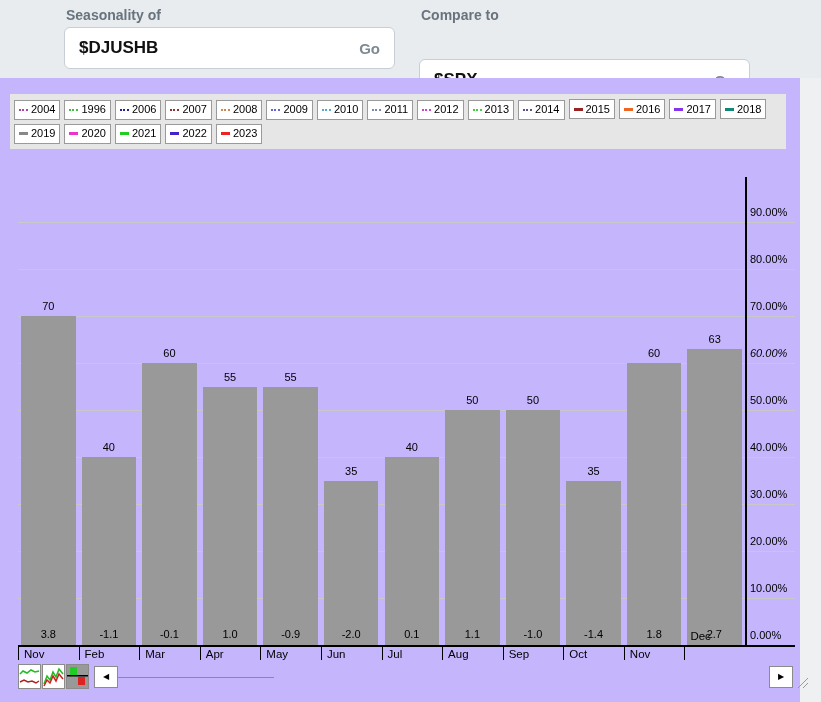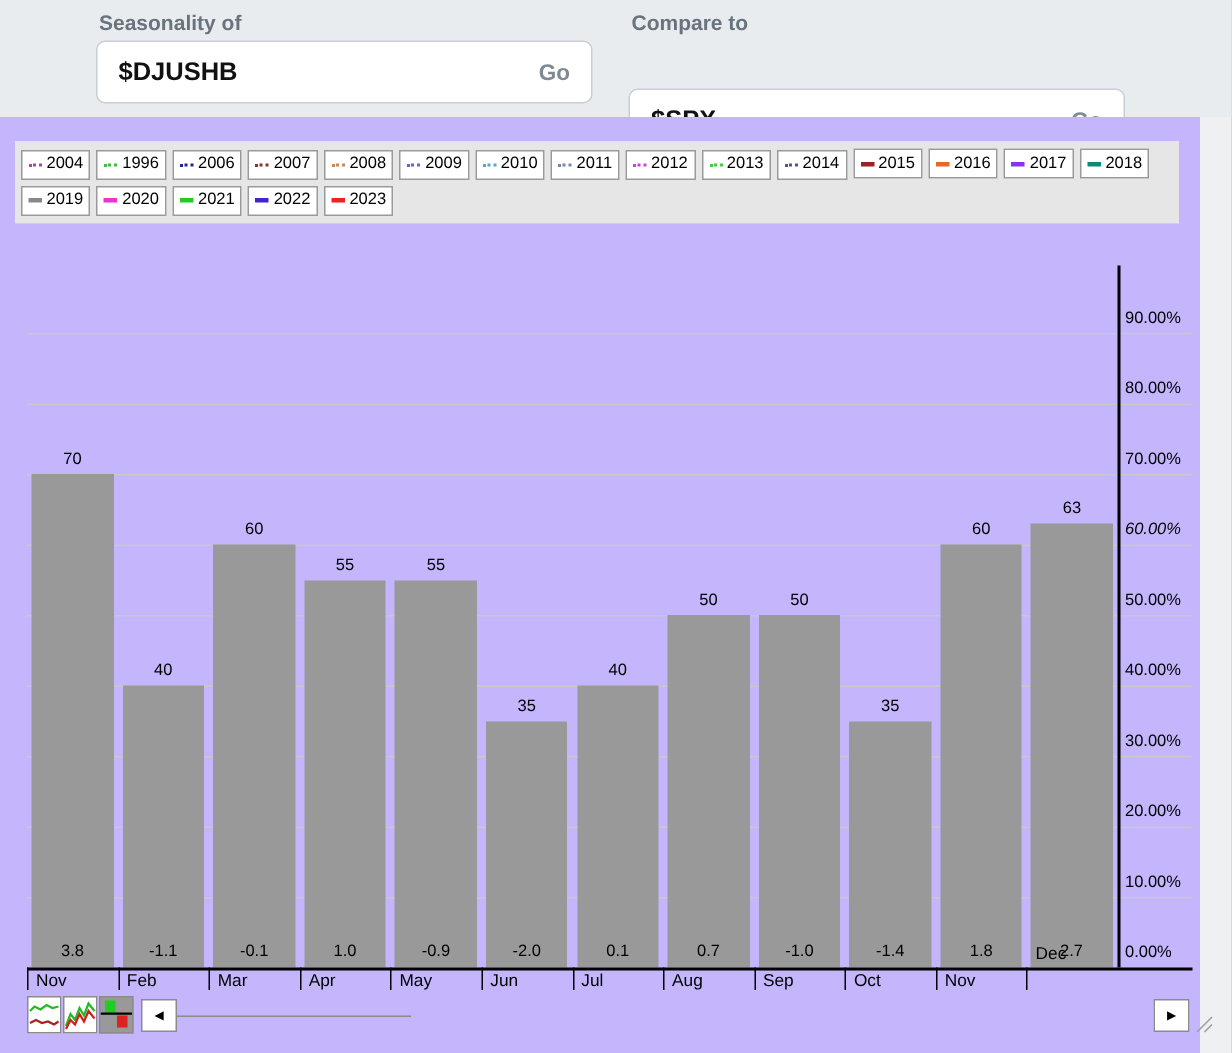--- a/index.html
+++ b/index.html
@@ -192,21 +192,21 @@
         <div class="bar-bot-label" style="left: 320.917px; top: 550px; width: 60.5833px;">-2.0</div>
         <div class="month-tick" style="left: 320.917px; top: 567px;"></div>
         <div class="month-lab" style="left: 326.917px; top: 570px;">Jun</div>
         <div class="bar" style="left: 384.5px; top: 379px; width: 54.5833px; height: 188px; background: rgb(153, 153, 153);"></div>
         <div class="bar-top-label" style="left: 381.5px; top: 363px; width: 60.5833px;">40</div>
         <div class="bar-bot-label" style="left: 381.5px; top: 550px; width: 60.5833px;">0.1</div>
         <div class="month-tick" style="left: 381.5px; top: 567px;"></div>
         <div class="month-lab" style="left: 387.5px; top: 570px;">Jul</div>
         <div class="bar" style="left: 445.083px; top: 332px; width: 54.5833px; height: 235px; background: rgb(153, 153, 153);"></div>
         <div class="bar-top-label" style="left: 442.083px; top: 316px; width: 60.5833px;">50</div>
-        <div class="bar-bot-label" style="left: 442.083px; top: 550px; width: 60.5833px;">0.7</div>
+        <div class="bar-bot-label" style="left: 442.083px; top: 550px; width: 60.5833px;">1.1</div>
         <div class="month-tick" style="left: 442.083px; top: 567px;"></div>
         <div class="month-lab" style="left: 448.083px; top: 570px;">Aug</div>
         <div class="bar" style="left: 505.667px; top: 332px; width: 54.5833px; height: 235px; background: rgb(153, 153, 153);"></div>
         <div class="bar-top-label" style="left: 502.667px; top: 316px; width: 60.5833px;">50</div>
         <div class="bar-bot-label" style="left: 502.667px; top: 550px; width: 60.5833px;">-1.0</div>
         <div class="month-tick" style="left: 502.667px; top: 567px;"></div>
         <div class="month-lab" style="left: 508.667px; top: 570px;">Sep</div>
         <div class="bar" style="left: 566.25px; top: 402.5px; width: 54.5833px; height: 164.5px; background: rgb(153, 153, 153);"></div>
         <div class="bar-top-label" style="left: 563.25px; top: 386.5px; width: 60.5833px;">35</div>
         <div class="bar-bot-label" style="left: 563.25px; top: 550px; width: 60.5833px;">-1.4</div>

